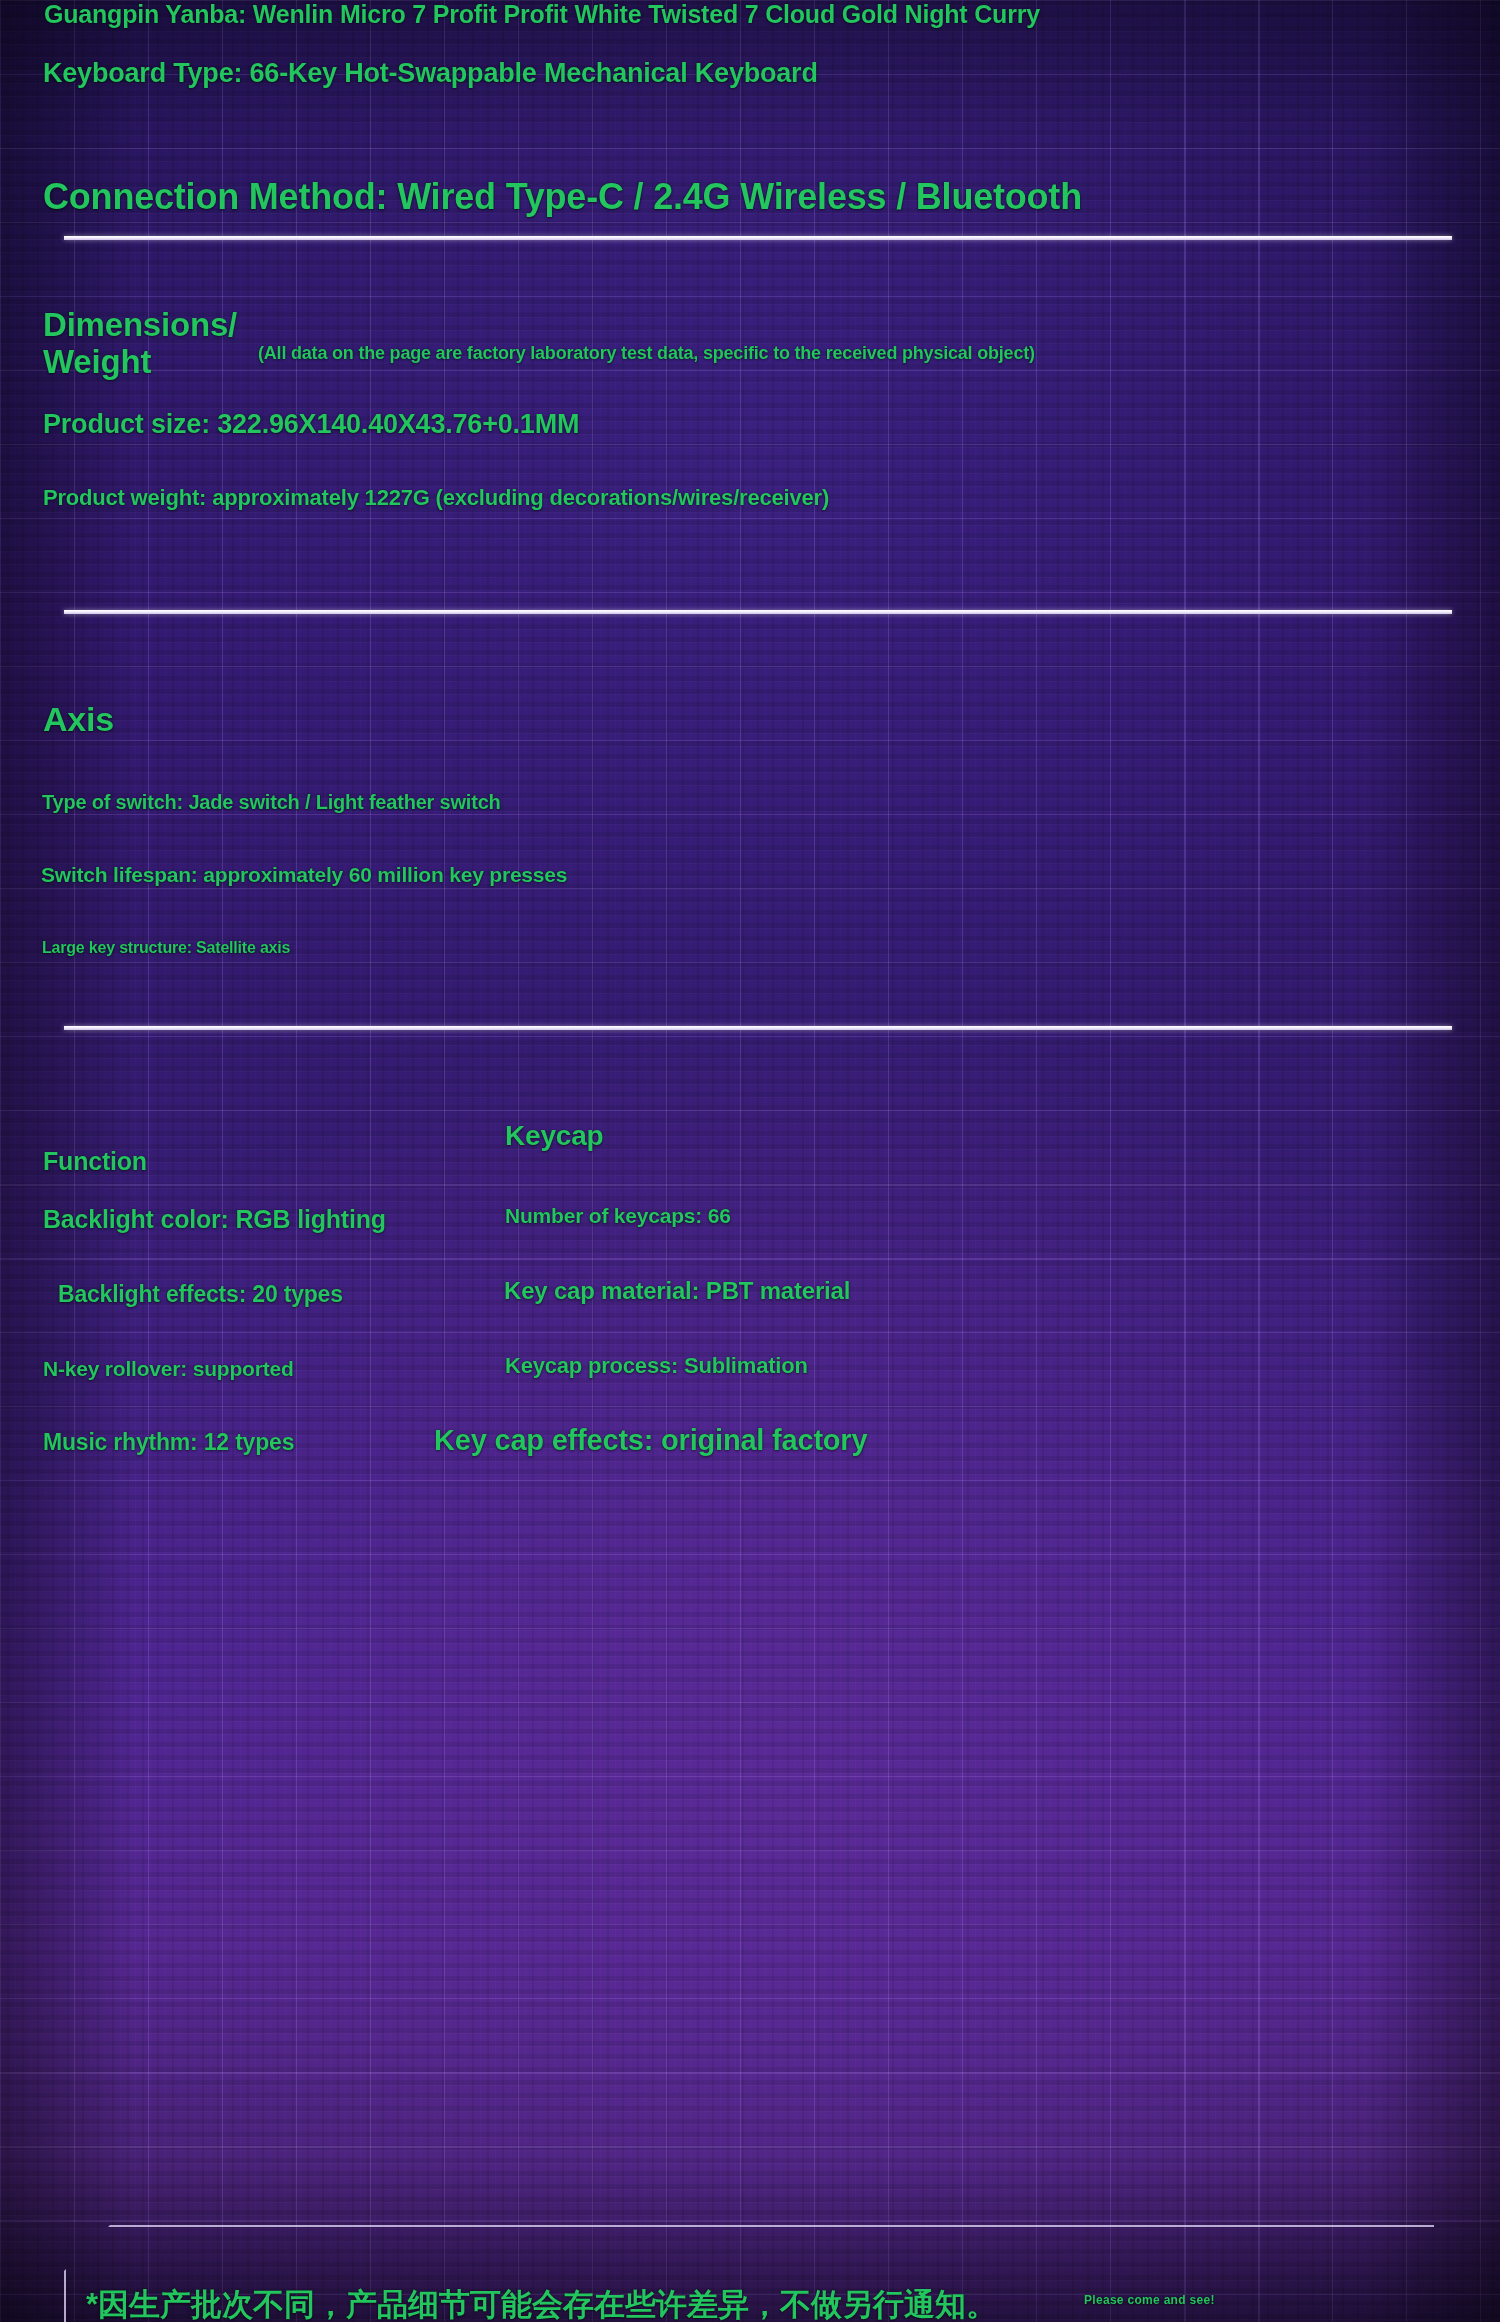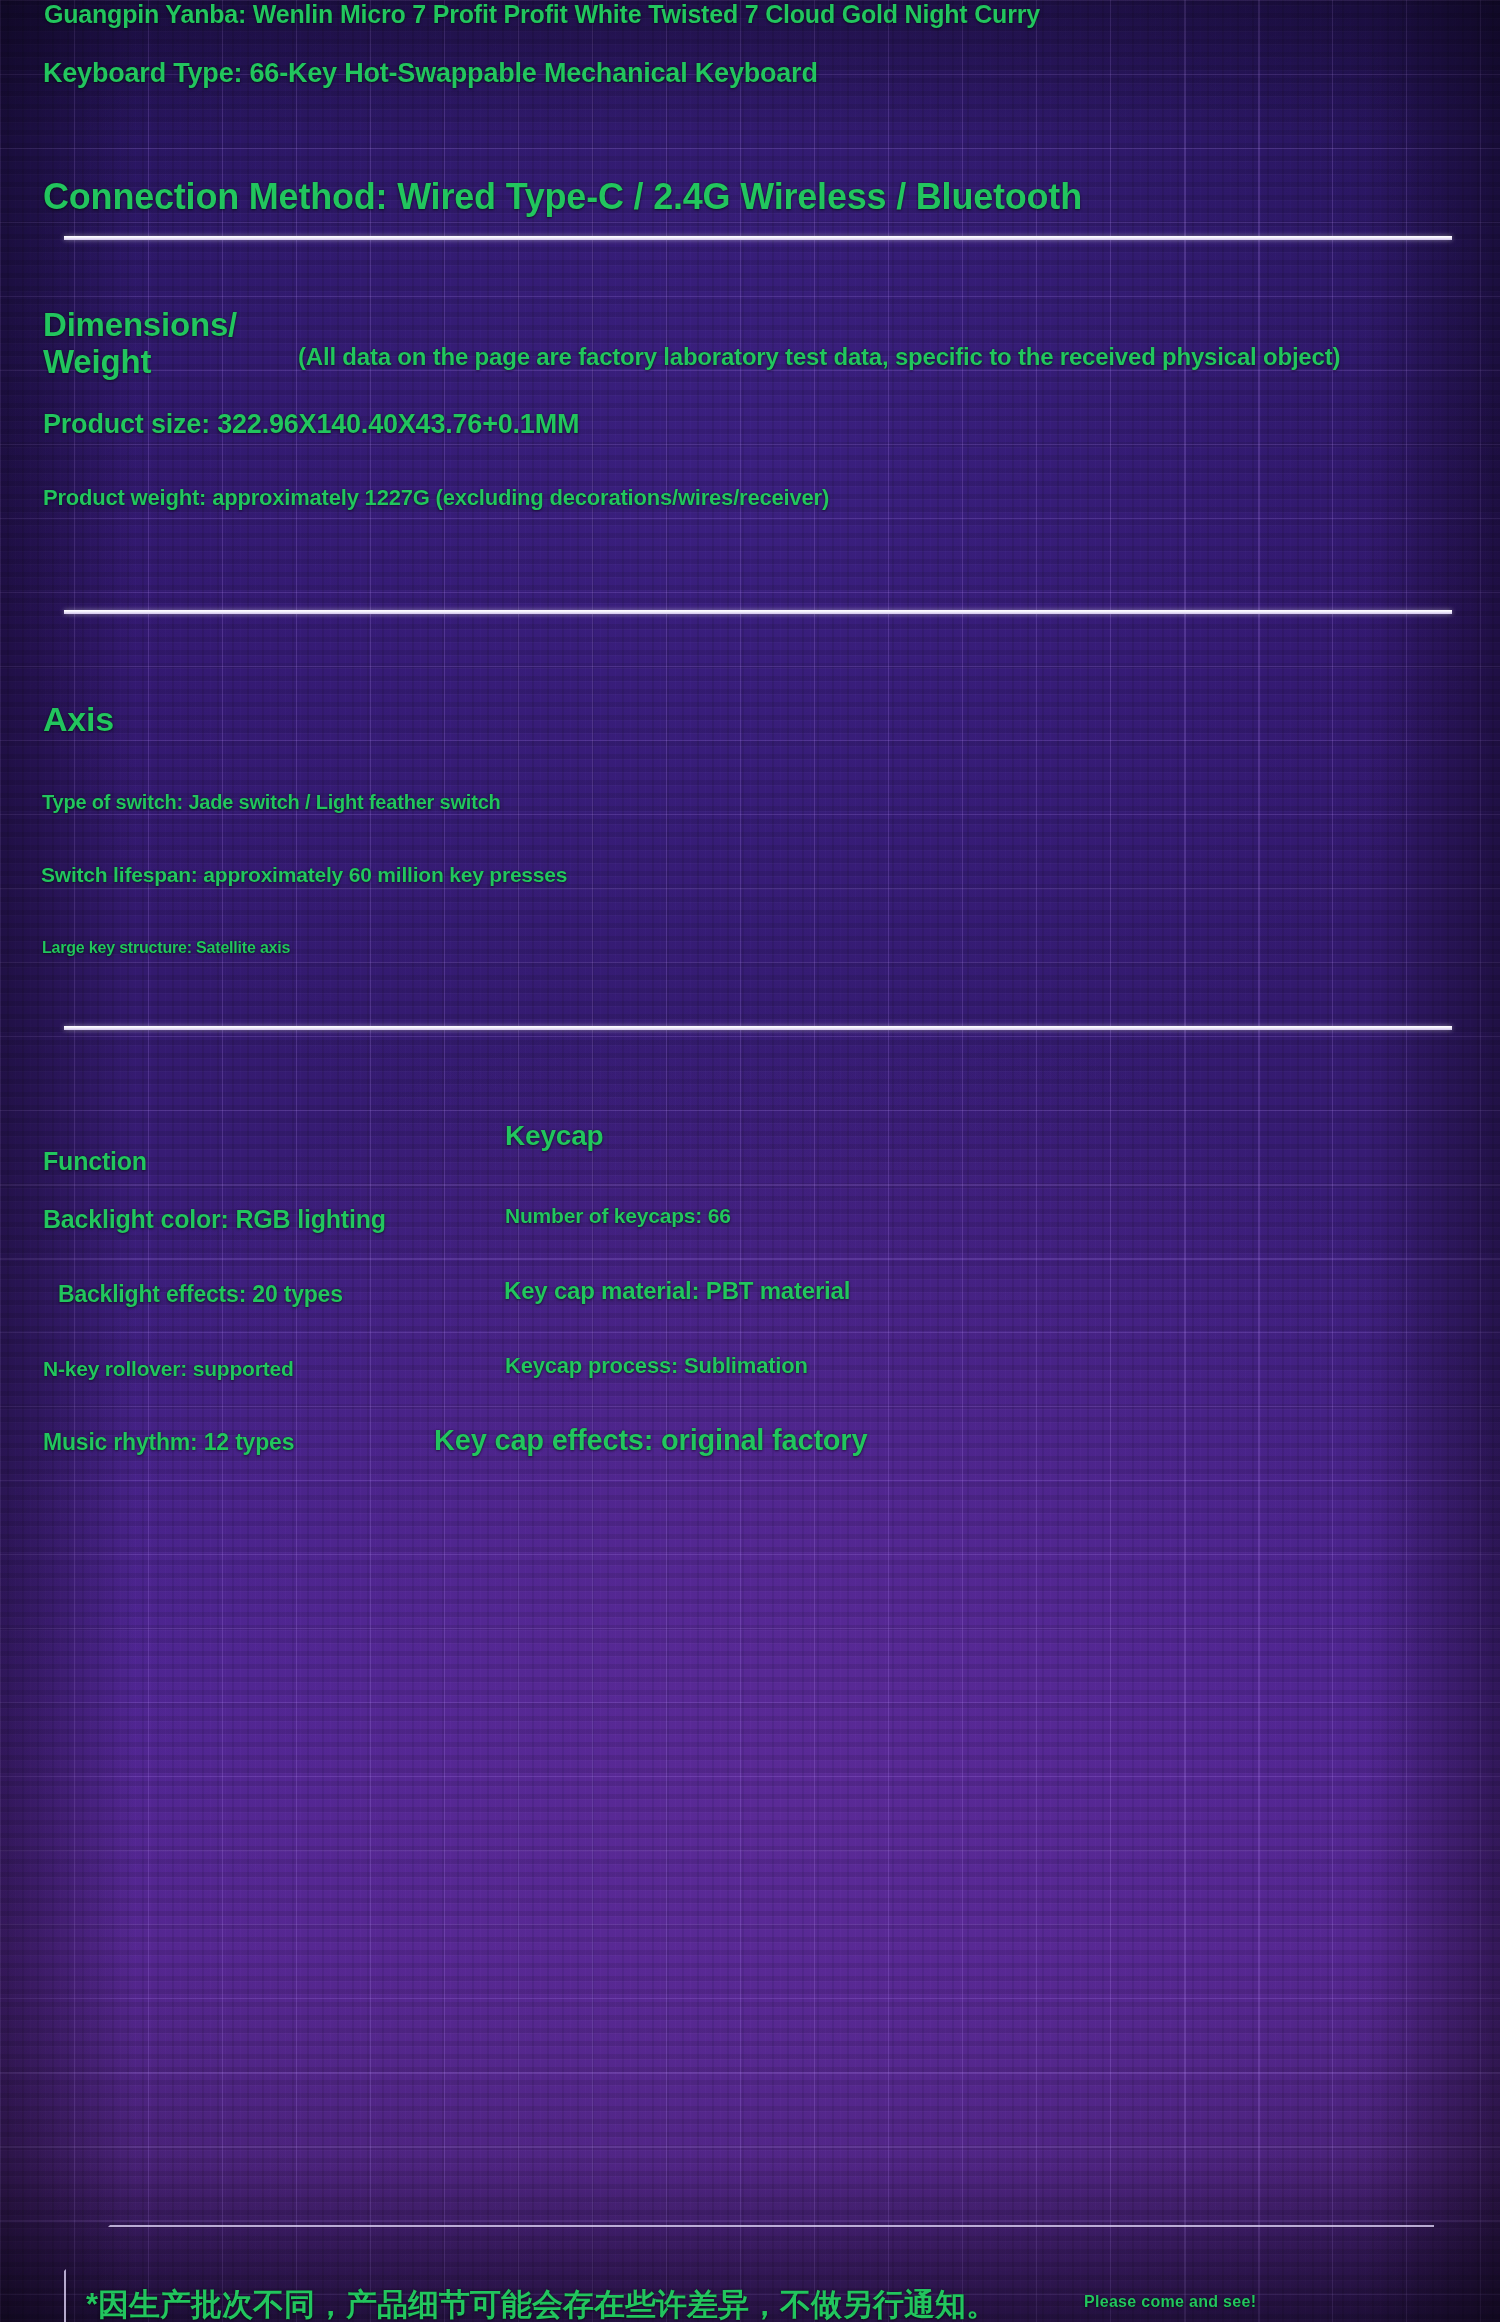--- a/index.html
+++ b/index.html
@@ -129,21 +129,21 @@
 
   <div class="txt" style="left:43px; top:58px; font-size:27px;">Keyboard Type: 66-Key Hot-Swappable Mechanical Keyboard</div>
 
   <div class="txt" style="left:43px; top:129px; font-size:36px;margin-top:47px;">Connection Method: Wired Type-C / 2.4G Wireless / Bluetooth</div>
 
   <div class="divider" style="top:236px;"></div>
 
   <div class="txt" style="left:43px; top:306px; font-size:33px;">Dimensions/</div>
   <div class="txt" style="left:43px; top:343px; font-size:33px;">Weight</div>
 
-  <div class="txt" style="left:258px; top:343px; font-size:24px;margin-left:40px;">(All data on the page are factory laboratory test data, specific to the received physical object)</div>
+  <div class="txt" style="left:258px; top:343px; font-size:18px;">(All data on the page are factory laboratory test data, specific to the received physical object)</div>
 
   <div class="txt" style="left:43px; top:409px; font-size:27px;">Product size: 322.96X140.40X43.76+0.1MM</div>
 
   <div class="txt" style="left:43px; top:485px; font-size:22px;">Product weight: approximately 1227G (excluding decorations/wires/receiver)</div>
 
   <div class="divider" style="top:610px;"></div>
 
   <div class="txt" style="left:43px; top:700px; font-size:34px;">Axis</div>
 
   <div class="txt" style="left:42px; top:791px; font-size:20px;">Type of switch: Jade switch / Light feather switch</div>
@@ -171,15 +171,15 @@
   <div class="txt" style="left:504px; top:1277px; font-size:24px;">Key cap material: PBT material</div>
 
   <div class="txt" style="left:505px; top:1353px; font-size:22px;">Keycap process: Sublimation</div>
 
   <div class="txt" style="left:434px; top:1424px; font-size:29px;">Key cap effects: original factory</div>
 
   <div id="note-box"></div>
 
   <div class="txt" style="left:86px; top:2284px; font-size:31px; letter-spacing:0px;">*因生产批次不同，产品细节可能会存在些许差异，不做另行通知。</div>
 
-  <div class="txt" style="left:1084px; top:2293px; font-size:16px; letter-spacing:0.3px;">Please come and see!</div>
+  <div class="txt" style="left:1084px; top:2293px; font-size:12px; letter-spacing:0.3px;">Please come and see!</div>
 
 </div>
 
 </body></html>

